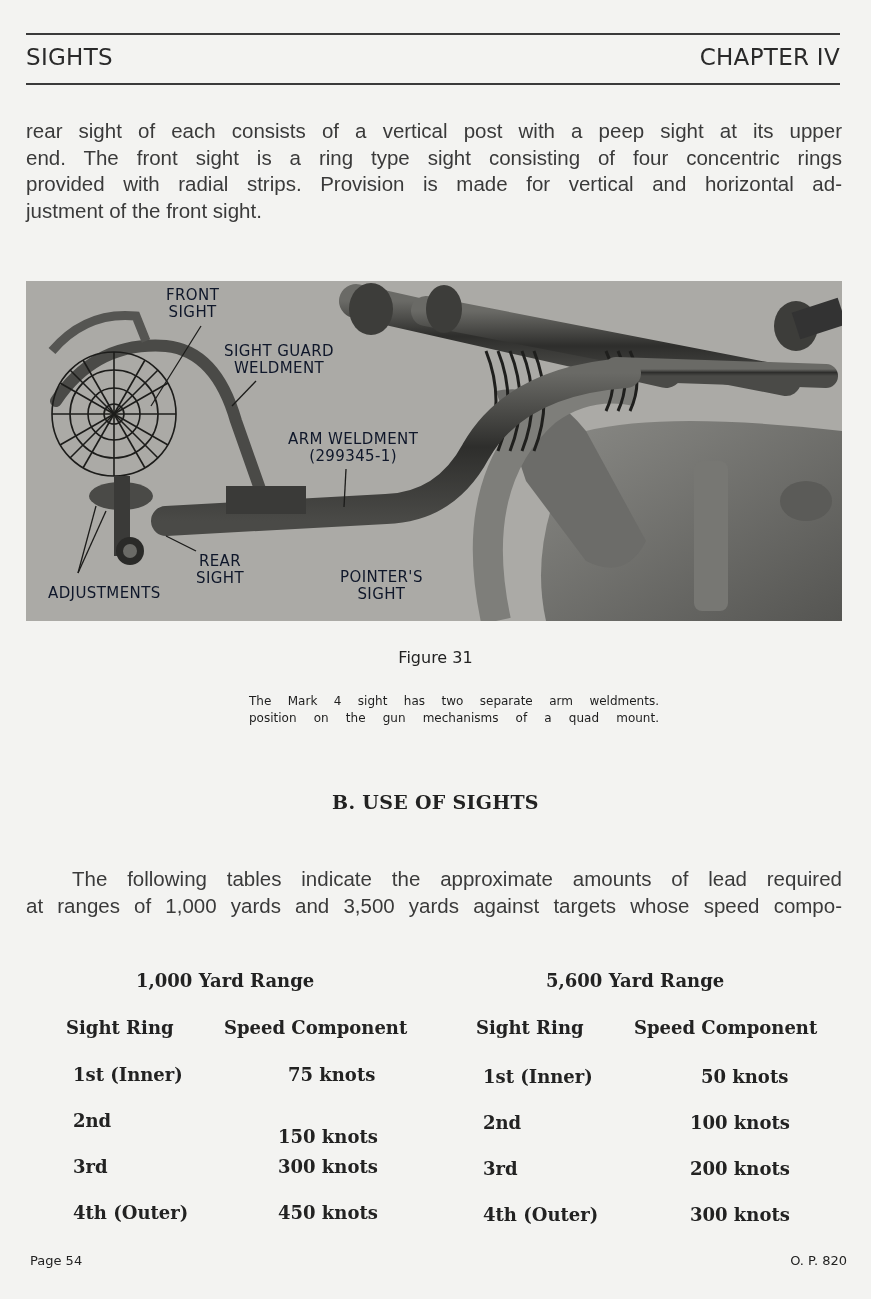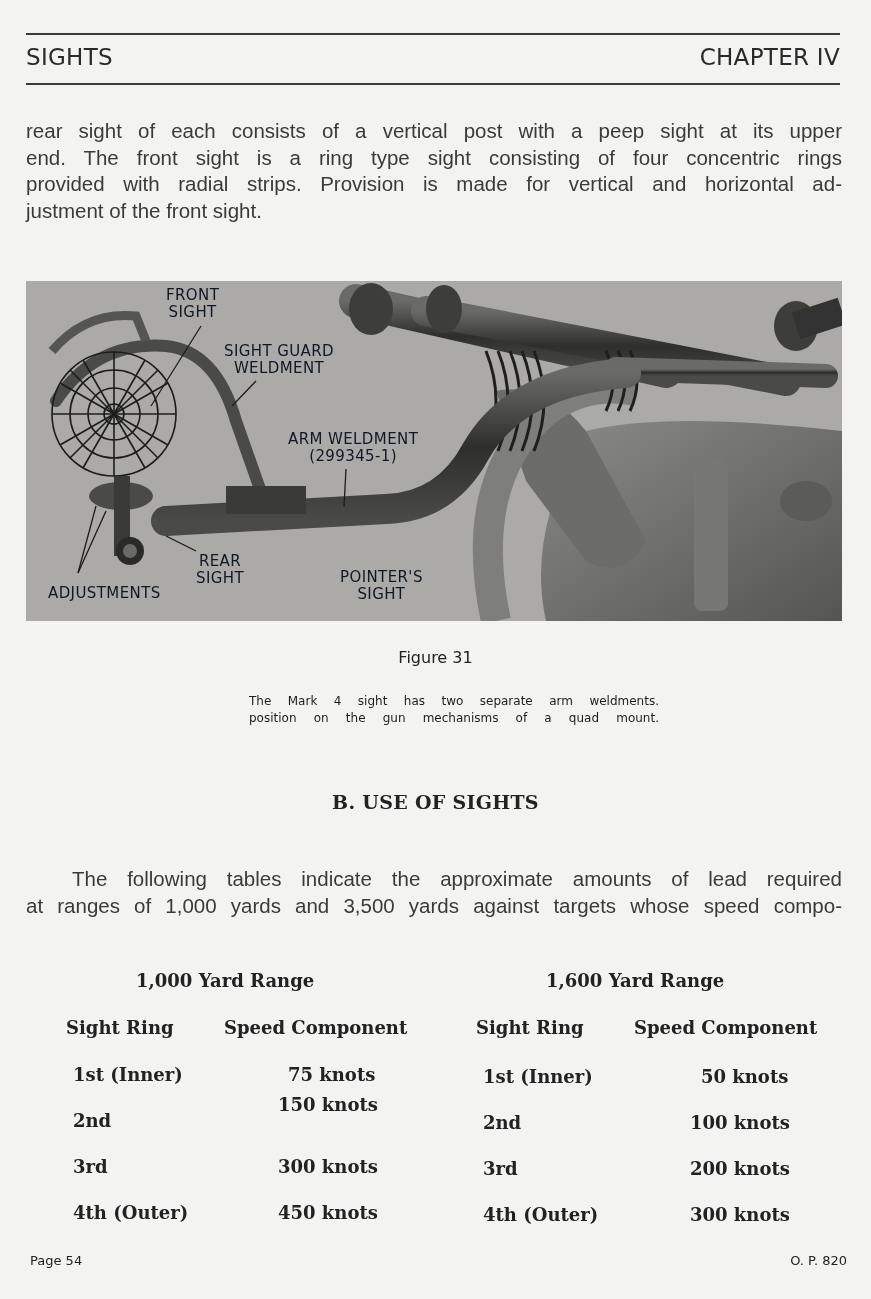--- a/index.html
+++ b/index.html
@@ -188,29 +188,29 @@
   <span class="l">at ranges of 1,000 yards and 3,500 yards against targets whose speed compo-</span>
 </div>
 
 <div class="tbl" style="left:66px;">
   <div class="title" style="left:70px;">1,000 Yard Range</div>
   <div class="hdr" style="left:0;">Sight Ring</div>
   <div class="hdr" style="left:158px;">Speed Component</div>
   <div class="cell" style="left:7px; top:94px;">1st  (Inner)</div>
   <div class="cell" style="left:222px; top:94px;">75  knots</div>
   <div class="cell" style="left:7px; top:140px;">2nd</div>
-  <div class="cell" style="left:212px; top:124px;">150  knots</div>
+  <div class="cell" style="left:212px; top:156px;">150  knots</div>
   <div class="cell" style="left:7px; top:186px;">3rd</div>
   <div class="cell" style="left:212px; top:186px;">300  knots</div>
   <div class="cell" style="left:7px; top:232px;">4th (Outer)</div>
   <div class="cell" style="left:212px; top:232px;">450  knots</div>
 </div>
 
 <div class="tbl" style="left:476px;">
-  <div class="title" style="left:70px;">1,600 Yard Range</div>
+  <div class="title" style="left:70px;">5,600 Yard Range</div>
   <div class="hdr" style="left:0;">Sight Ring</div>
   <div class="hdr" style="left:158px;">Speed Component</div>
   <div class="cell" style="left:7px; top:96px;">1st (Inner)</div>
   <div class="cell" style="left:225px; top:96px;">50  knots</div>
   <div class="cell" style="left:7px; top:142px;">2nd</div>
   <div class="cell" style="left:214px; top:142px;">100  knots</div>
   <div class="cell" style="left:7px; top:188px;">3rd</div>
   <div class="cell" style="left:214px; top:188px;">200  knots</div>
   <div class="cell" style="left:7px; top:234px;">4th (Outer)</div>
   <div class="cell" style="left:214px; top:234px;">300  knots</div>

